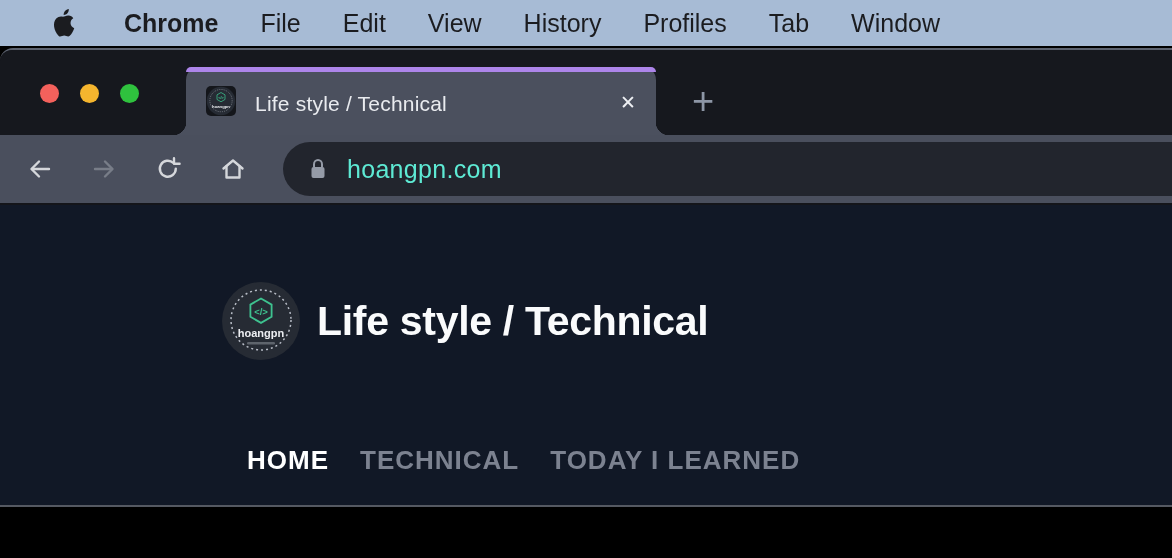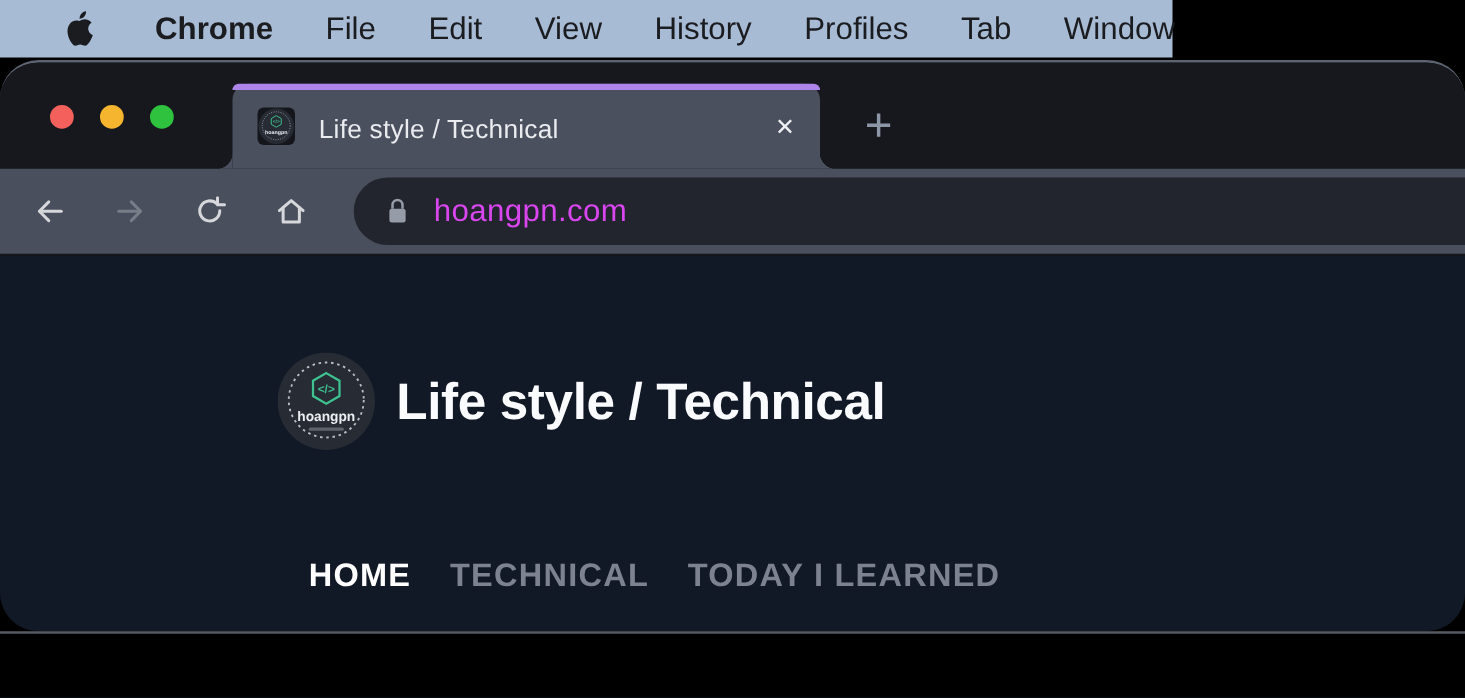--- a/index.html
+++ b/index.html
@@ -5,33 +5,33 @@
   * { margin:0; padding:0; box-sizing:border-box; }
   html,body { width:1172px; height:558px; }
   body {
     position:relative; background:#000;
     font-family:"Liberation Sans", sans-serif;
     overflow:hidden;
   }
 
   
   .menubar {
-    position:absolute; top:0; left:0; width:938px; height:46px;
+    position:absolute; top:0; left:0; width:1172px; height:46px;
     background:#a7bbd5; display:flex; align-items:center;
     gap:42px; padding-left:50px; font-size:25px; color:#1b1c20;
   }
   .apple { width:26px; height:30px; flex:0 0 auto; margin-right:6px; }
   .menubar .mitem { white-space:nowrap; cursor:default; }
   .menubar .mitem.bold { font-weight:700; }
 
   
   .window {
     position:absolute; top:48px; left:0; width:1172px; height:457px;
     background:#16181e; border-top-left-radius:13px;
-    border-top:2px solid #5d6370; overflow:hidden;border-radius:31px;
+    border-top:2px solid #5d6370; overflow:hidden;
   }
 
   
   .tabstrip { position:relative; height:85px; background:#16181e; }
   .traffic { position:absolute; top:34px; left:40px; display:flex; gap:21px; }
   .light { width:19px; height:19px; border-radius:50%; }
 
   .tab {
     position:absolute; left:186px; top:17px; width:470px; height:68px;
     background:#4b505e; border-radius:13px 13px 0 0;
@@ -73,21 +73,21 @@
   .btn-forward { left:90px; }
   .btn-reload  { left:154px; }
   .btn-home    { left:219px; }
 
   .urlbar {
     position:absolute; left:283px; top:7px; right:-30px; height:54px;
     background:#22252d; border-radius:27px;
     display:flex; align-items:center; cursor:text;
   }
   .lock { width:20px; height:22px; margin-left:25px; flex:0 0 auto; }
-  .url-text { margin-left:19px; font-size:25px; color:#d946ef; letter-spacing:.3px; }
+  .url-text { margin-left:19px; font-size:25px; color:#5eead4; letter-spacing:.3px; }
 
   
   .page { position:relative; height:300px; background:#111826; }
   .brand { position:absolute; left:222px; top:77px; display:flex; align-items:center; cursor:pointer; }
   .logo { width:78px; height:78px; flex:0 0 auto; }
   .site-title {
     margin-left:17px; font-size:41px; font-weight:700; color:#fafbfc;
     letter-spacing:-.3px; white-space:nowrap;
   }
   .sitenav {

